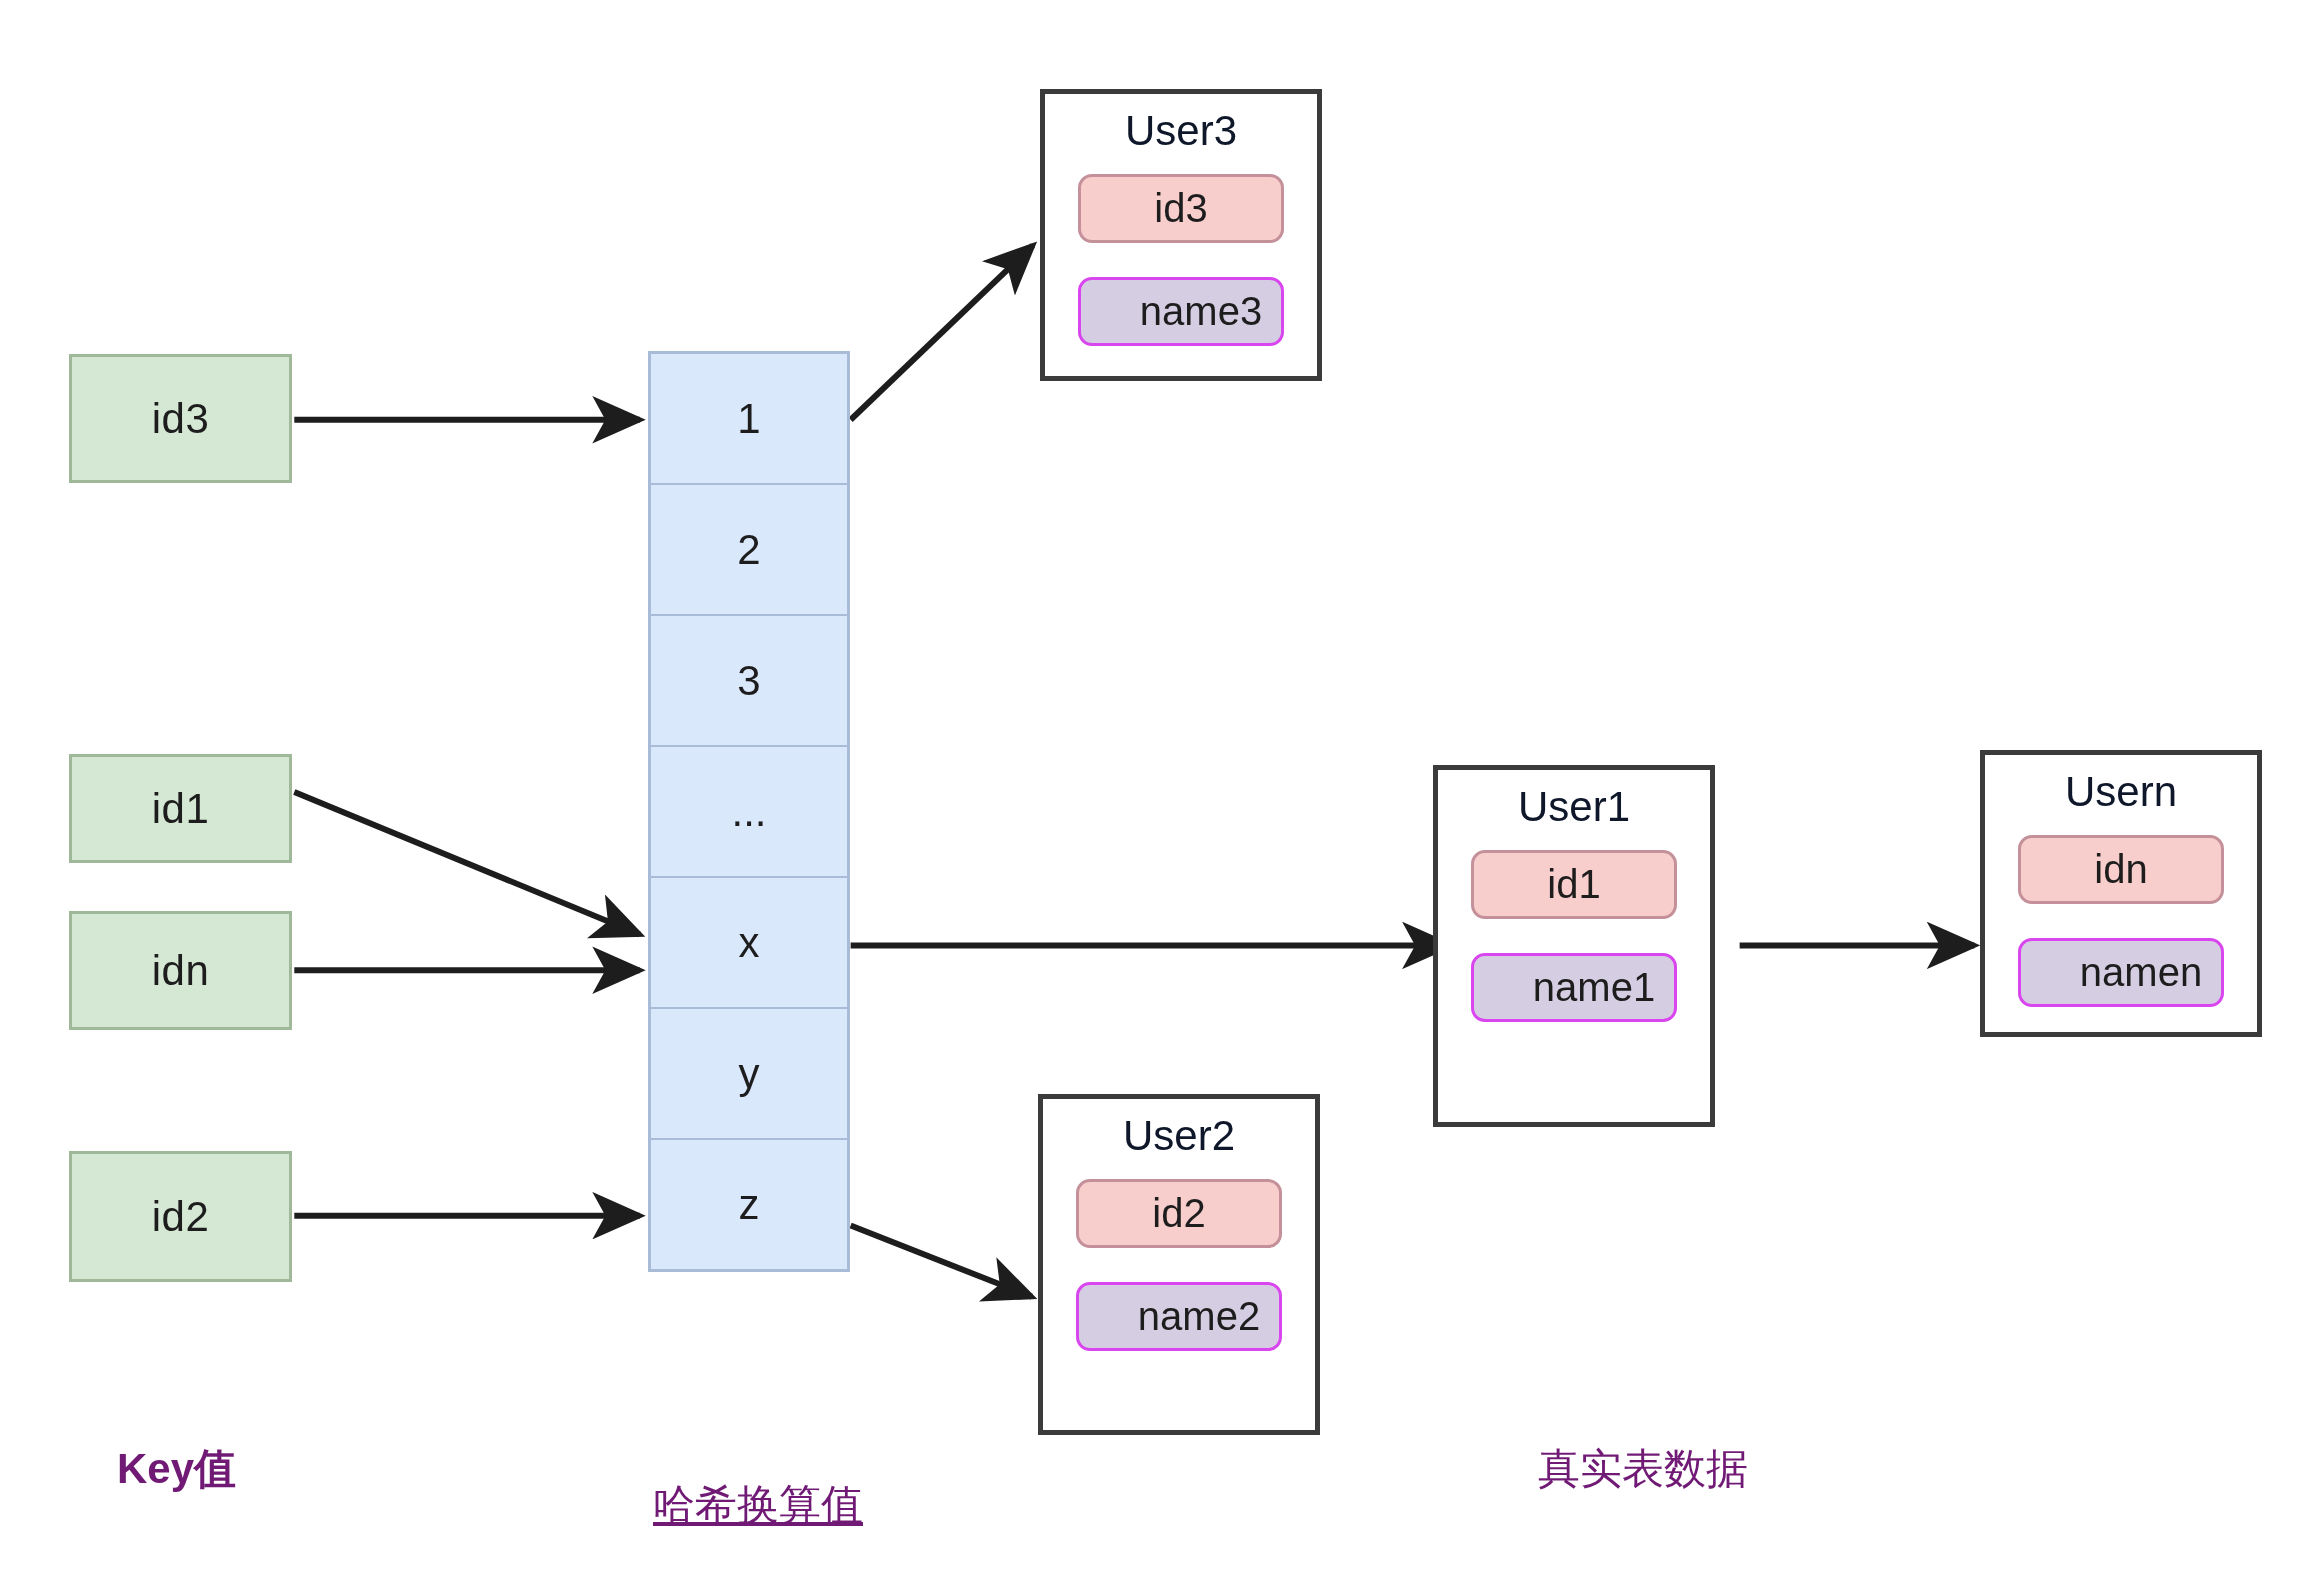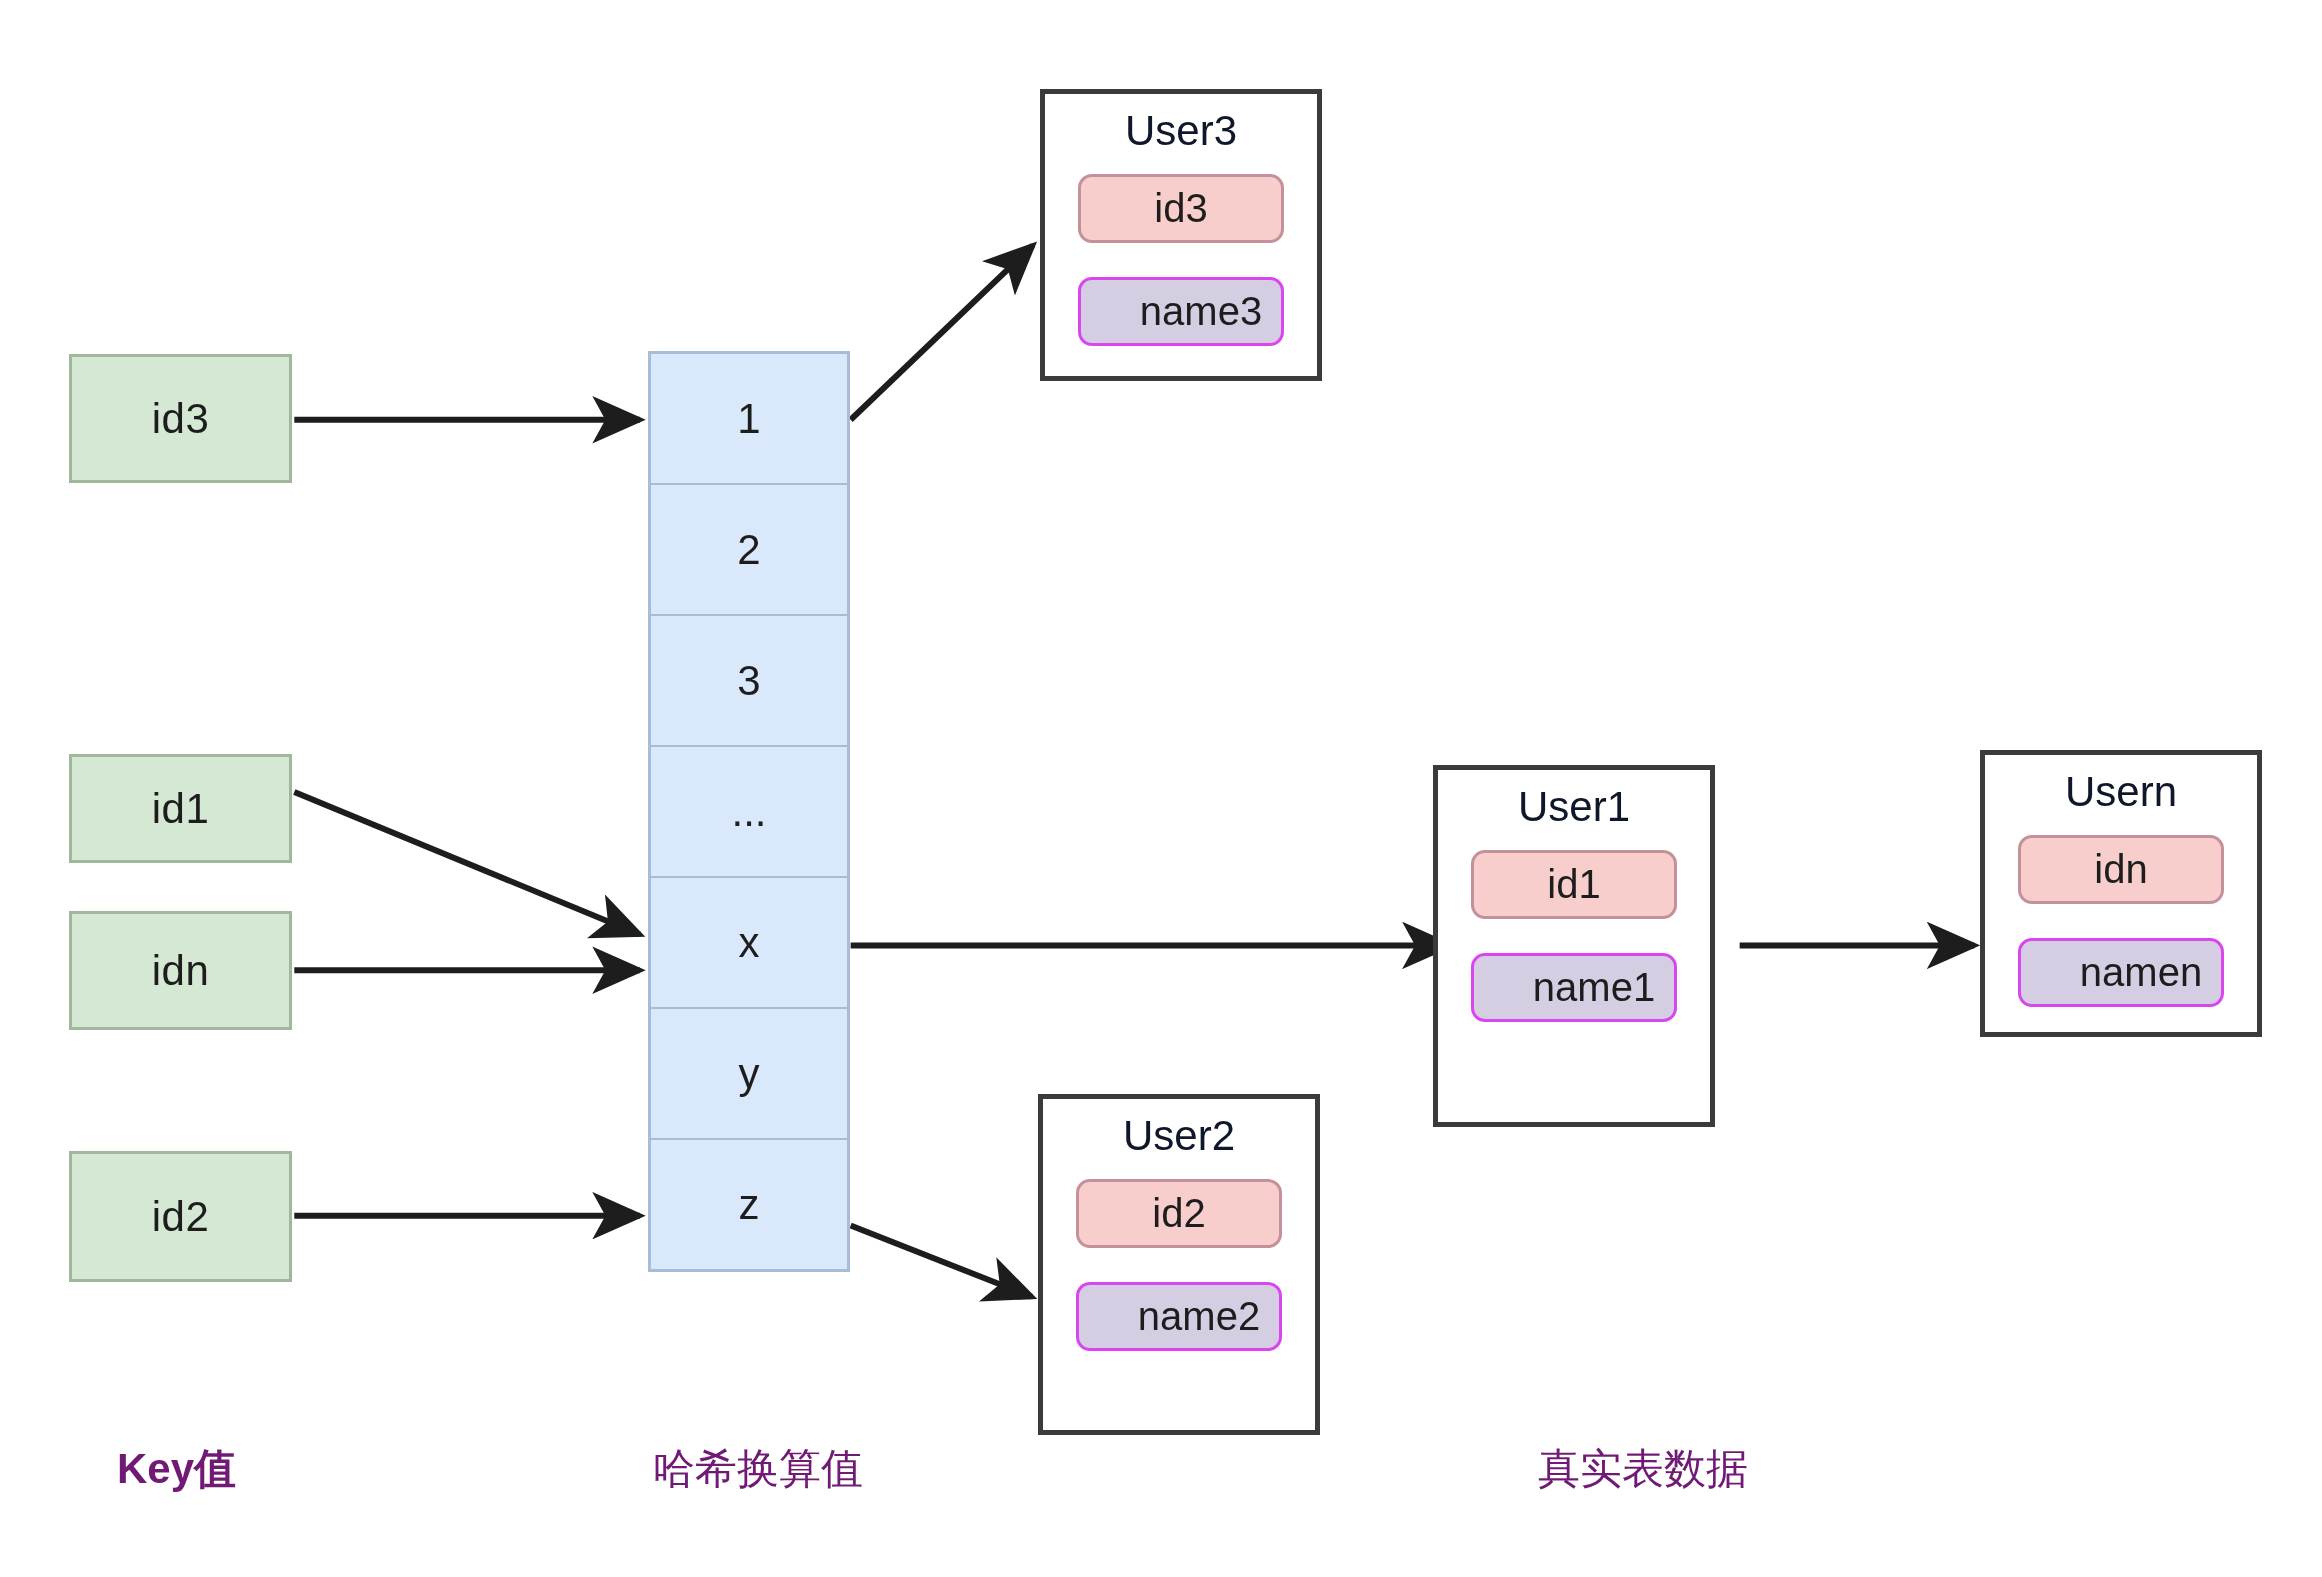--- a/index.html
+++ b/index.html
@@ -232,19 +232,19 @@
   </div>
 
   <div class="user-box" style="left:1038px; top:1094px; width:282px; height:341px;">
     <div class="user-title">User2</div>
     <div class="field-pill field-id">id2</div>
     <div class="field-pill field-name">name2</div>
   </div>
 
   <div class="caption bold" style="left:117px; top:1448px;">Key值</div>
 
-  <div class="caption" style="left:653px; top:1448px;">哈希换算值</div>
+  <div class="caption" style="left:653px; top:1484px;text-decoration:underline;">哈希换算值</div>
 
   <div class="caption" style="left:1538px; top:1448px;">真实表数据</div>
 
 
 </div>
 
 
 </body></html>

